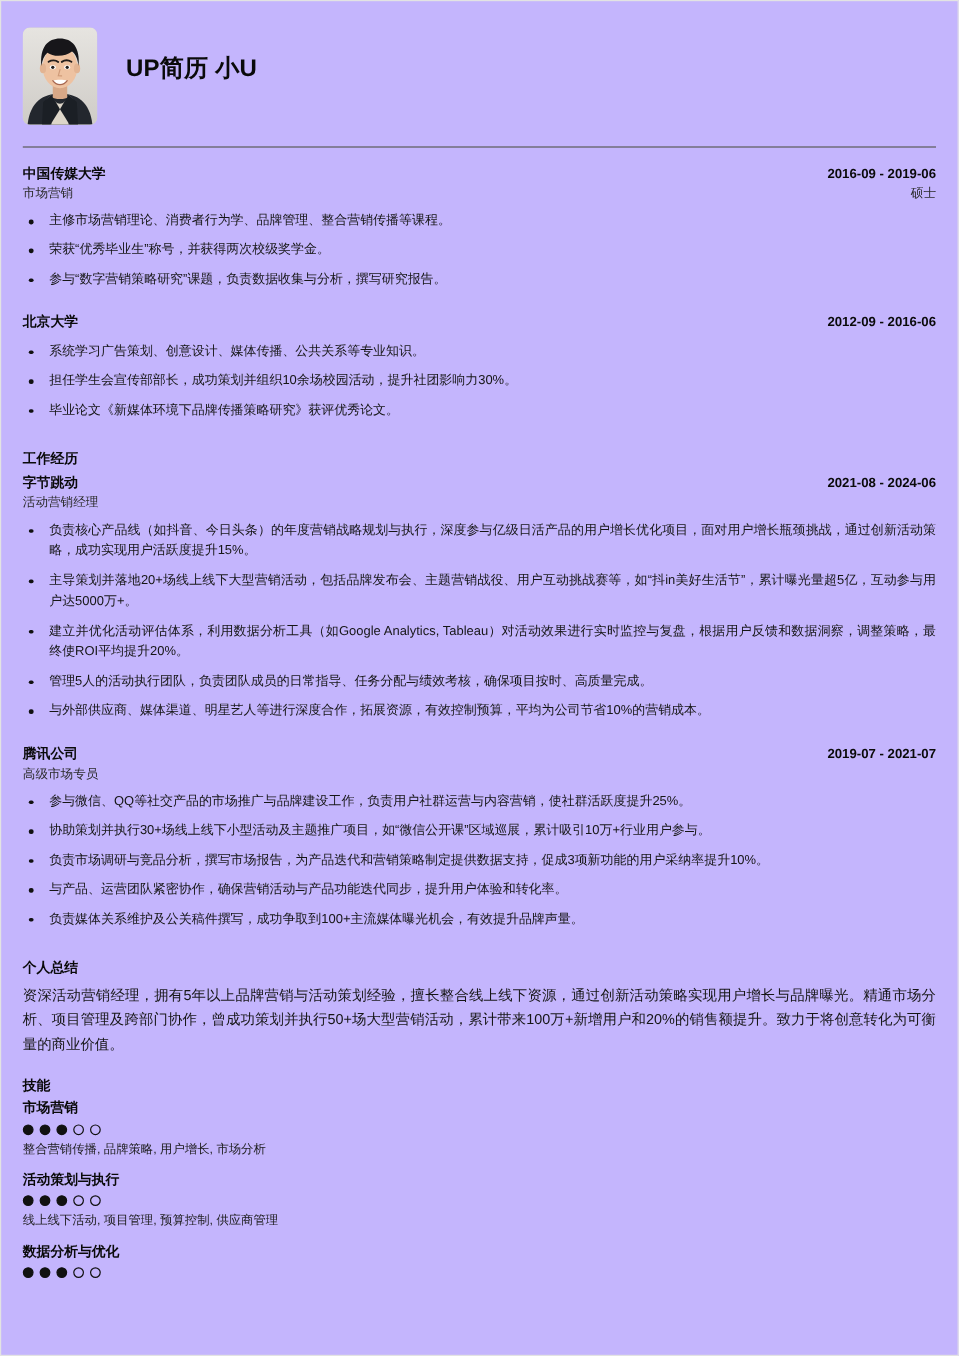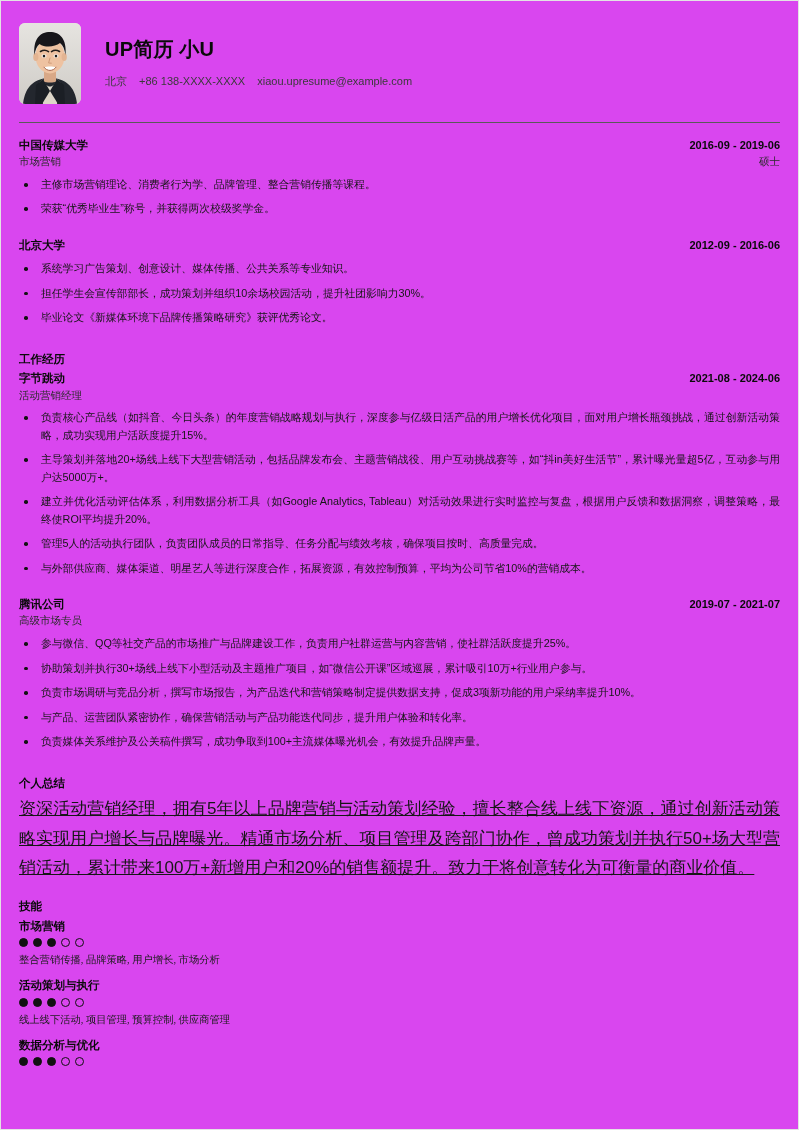--- a/index.html
+++ b/index.html
@@ -9,21 +9,21 @@
   }
   body {
     font-family: "Liberation Sans", "DejaVu Sans", sans-serif;
     color: #111111;
     -webkit-font-smoothing: antialiased;
   }
   .page {
     position: relative;
     width: 799px;
     height: 1130px;
-    background: #d946ef;
+    background: #c4b5fd;
     border: 1px solid #e3e3e3;
     box-sizing: border-box;
     overflow: hidden;
   }
   .inner {
     padding: 0 18px;
   }
 
   
   .header {
@@ -133,26 +133,25 @@
     height: 3.5px;
     border-radius: 50%;
     background: #111111;
   }
 
   .gap-md { height: 14px; }
   .gap-sm { height: 9px; }
 
   
   .summary-text {
-    font-size: 17px;
+    font-size: 12px;
     line-height: 1.72;
     color: #161616;
     margin: 2px 0 0 0;
     text-align: justify;
-    text-decoration: underline;
   }
 
   
   .skill-block { margin-bottom: 5px; }
   .skill-name {
     font-size: 11.5px;
     font-weight: 700;
     color: #0a0a0a;
     line-height: 1.5;
     margin: 0 0 3px 0;
@@ -169,21 +168,20 @@
     box-sizing: border-box;
     border: 1.6px solid #111111;
     background: transparent;
   }
   .dot.filled { background: #111111; }
   .skill-keywords {
     font-size: 10.3px;
     color: #1c1c1c;
     line-height: 1.5;
     margin: 0 0 10px 0;
-    font-family: Liberation Serif, serif;
   }
 </style>
 </head>
 <body>
 
 <div class="page">
   <div class="inner">
 
     <div class="header">
       <div class="photo-wrap">
@@ -221,44 +219,40 @@
           <circle cx="37" cy="33.1" r="1.35" fill="#221d1b"></circle>
 
           <path d="M31 35 L29.6 40 L32.3 40.2" stroke="#cf9a78" stroke-width="1" fill="none" stroke-linecap="round"></path>
 
           <path d="M25 44.2 C28 48.4 34 48.4 37 44.2 C34 43.2 28 43.2 25 44.2 Z" fill="#ffffff"></path>
           <path d="M25 44.2 C28 48.6 34 48.6 37 44.2" stroke="#a76750" stroke-width="1" fill="none" stroke-linecap="round"></path>
         </svg>
       </div>
       <div class="identity">
         <h1 class="person-name">UP简历 小U</h1>
-        <p class="contact-line">
-          <span>北京</span>
-          <span>+86 138-XXXX-XXXX</span>
-          <span>xiaou.upresume@example.com</span>
-        </p>
       </div>
     </div>
 
     <div class="rule"></div>
 
     <div class="section">
 
       <div class="entry">
         <div class="entry-row">
           <div class="org">中国传媒大学</div>
           <div class="dates">2016-09 - 2019-06</div>
         </div>
         <div class="entry-row">
           <div class="role">市场营销</div>
           <div class="degree">硕士</div>
         </div>
         <ul class="bullets">
           <li>主修市场营销理论、消费者行为学、品牌管理、整合营销传播等课程。</li>
           <li>荣获“优秀毕业生”称号，并获得两次校级奖学金。</li>
+          <li>参与“数字营销策略研究”课题，负责数据收集与分析，撰写研究报告。</li>
         </ul>
       </div>
 
       <div class="gap-sm"></div>
 
       <div class="entry">
         <div class="entry-row">
           <div class="org">北京大学</div>
           <div class="dates">2012-09 - 2016-06</div>
         </div>

